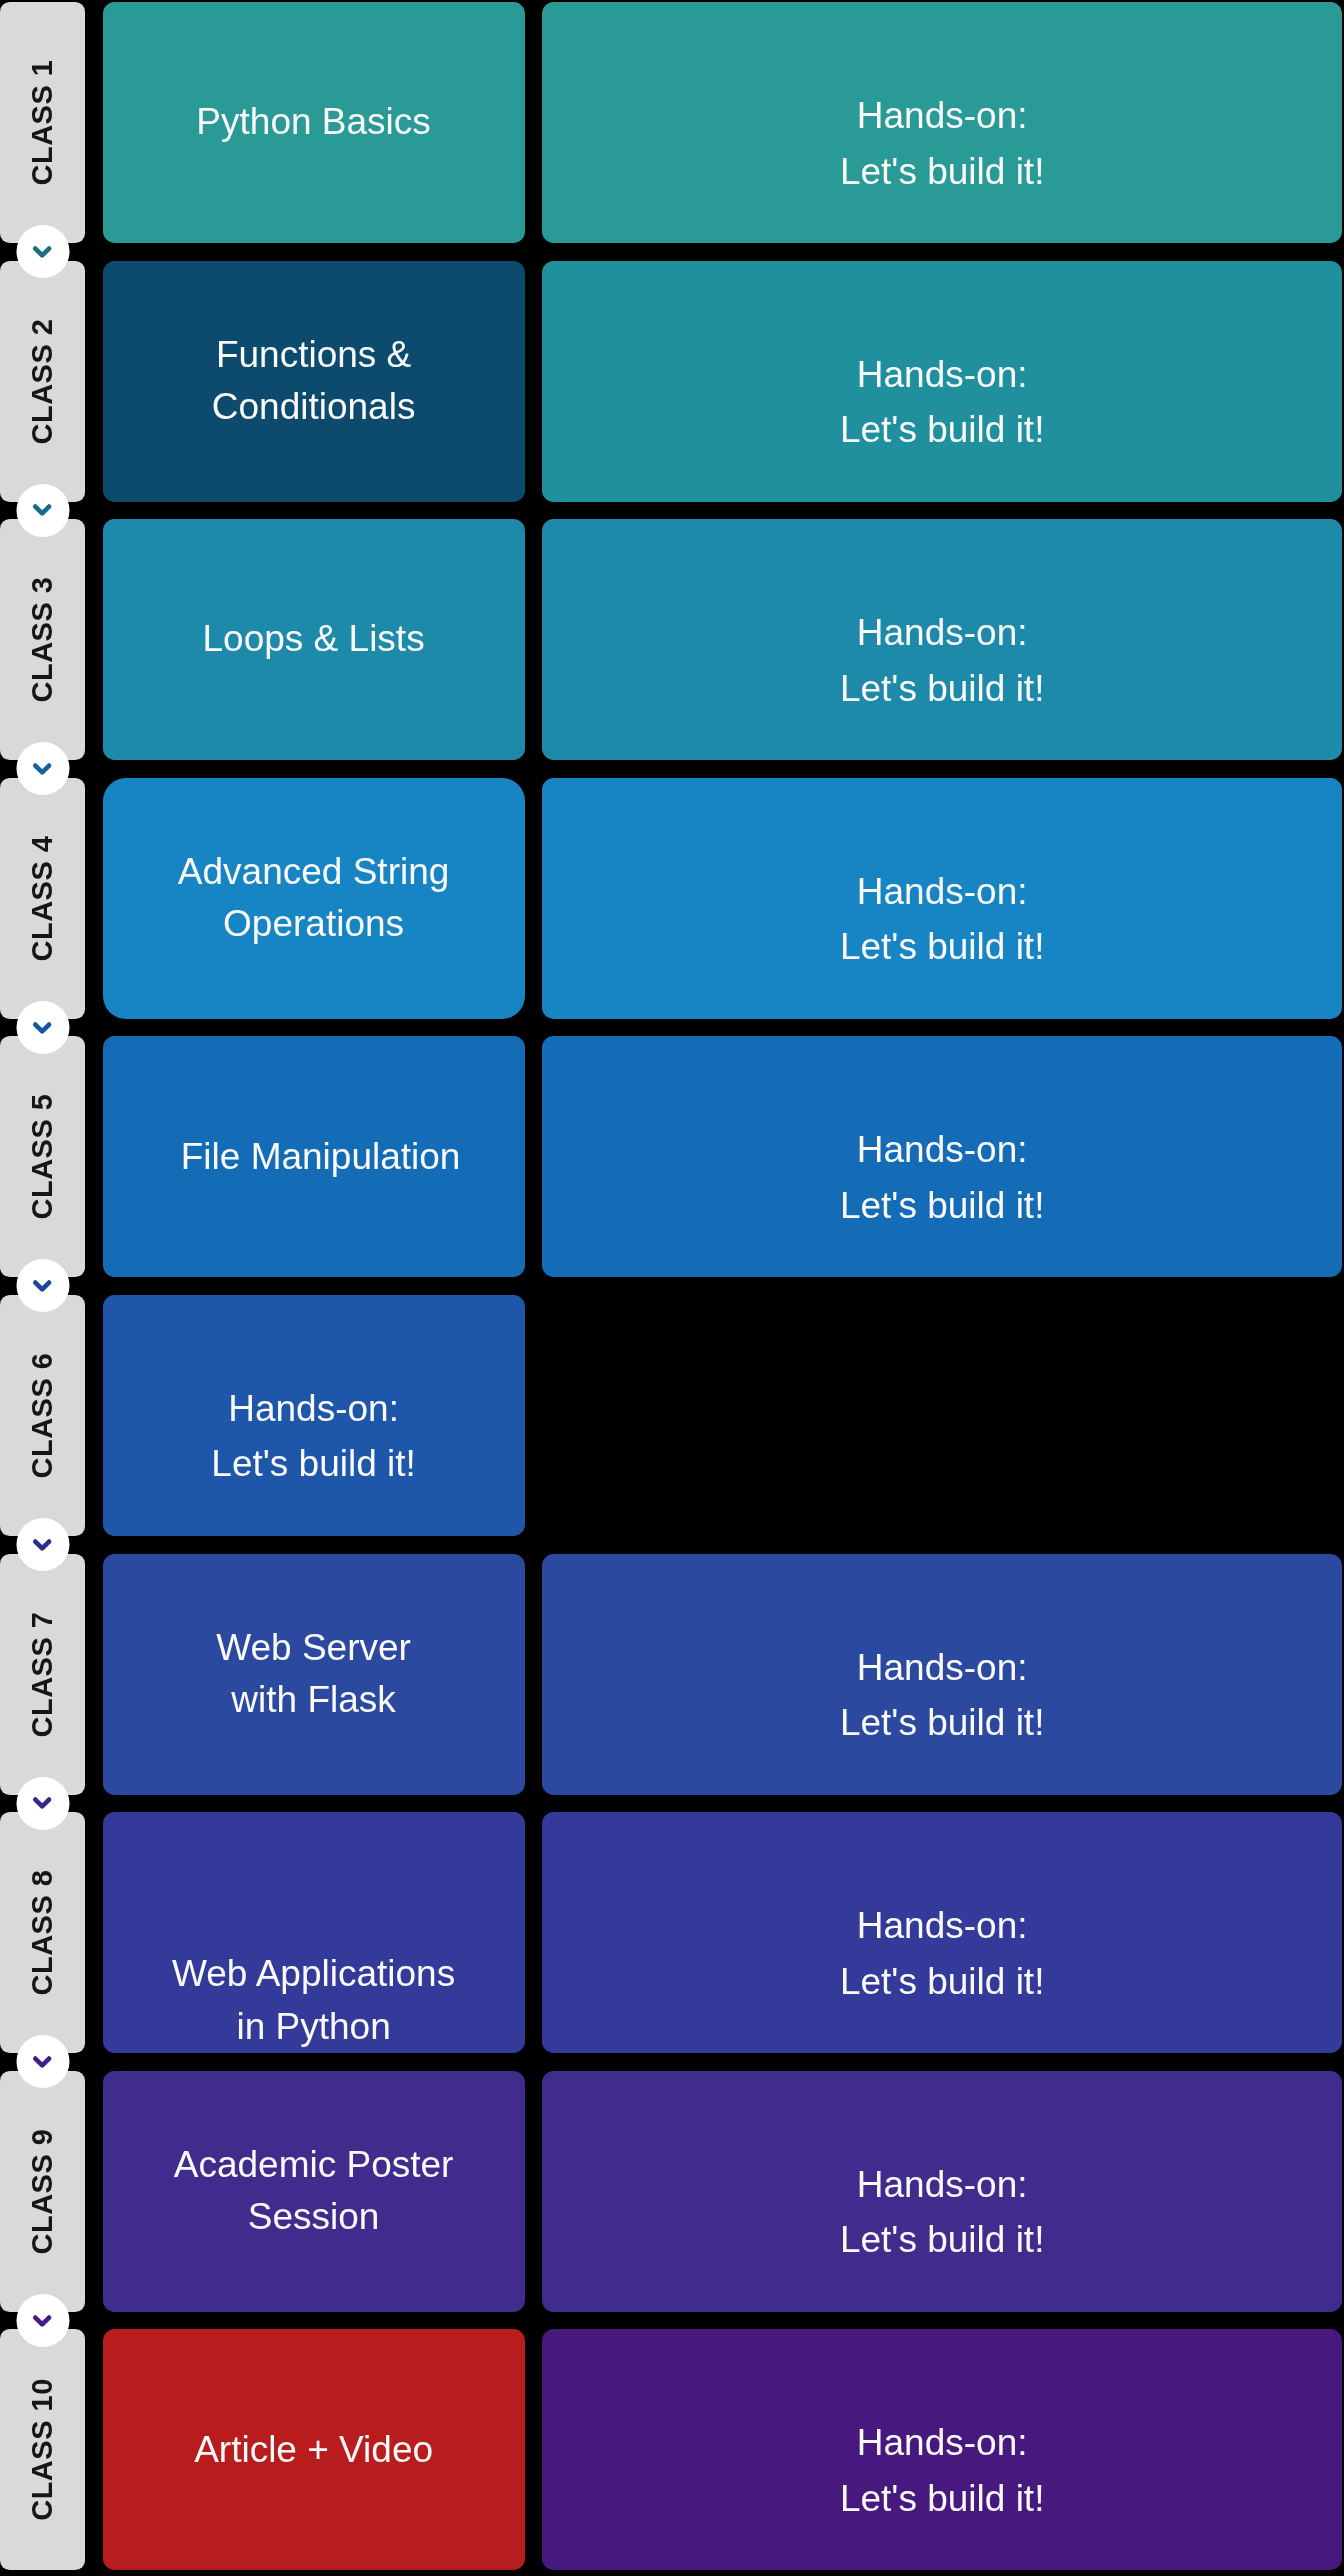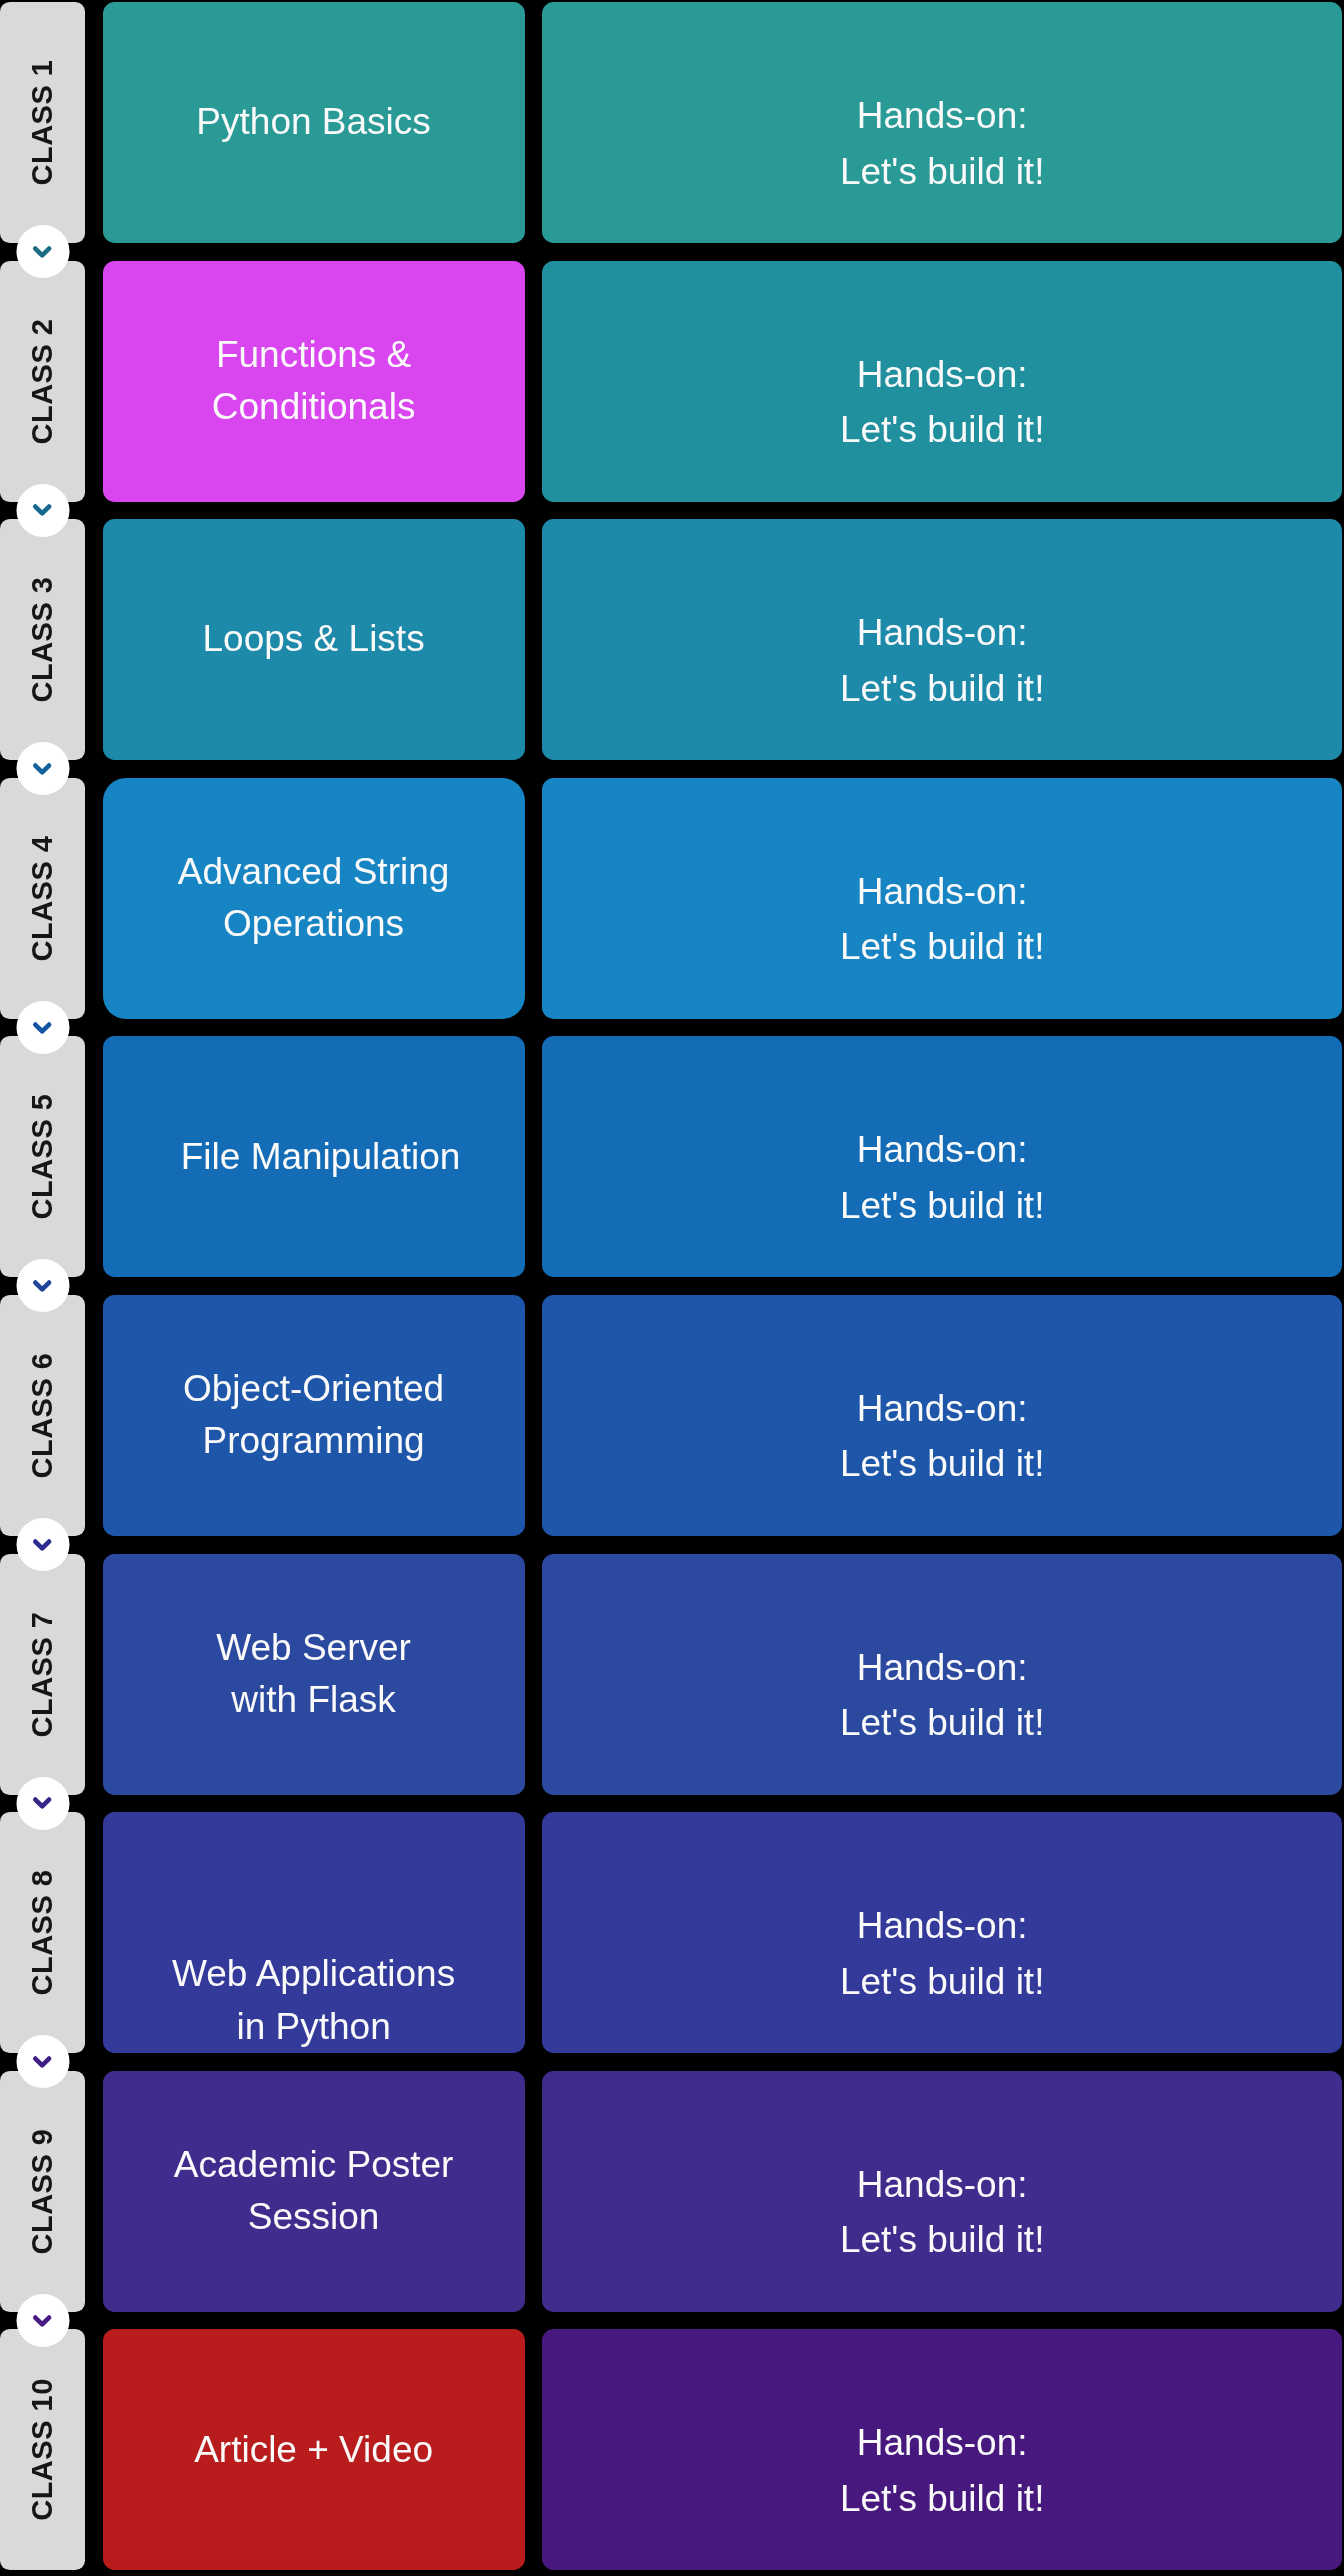--- a/index.html
+++ b/index.html
@@ -116,21 +116,21 @@
 
   <section class="row">
     <div class="tab" style="background: rgb(217, 217, 217);">
       <span class="tab-label" style="color: rgb(22, 22, 22);">CLASS 2</span>
       <button class="connector" type="button" style="color: rgb(25, 105, 143); background: rgb(255, 255, 255);">
         <svg class="chev" viewBox="0 0 24 24" aria-hidden="true">
           <path d="M5.5 9 L12 15.5 L18.5 9"></path>
         </svg>
       </button>
     </div>
-    <div class="card topic-card" style="background: #d946ef;">
+    <div class="card topic-card" style="background: #0c4a6e;">
       <span class="card-text">Functions &amp;
 Conditionals</span>
     </div>
     <div class="card hands-card" style="background: rgb(32, 144, 158);">
       <span class="card-text">Hands-on:
 Let's build it!</span>
     </div>
   </section>
 
   <section class="row">
@@ -190,24 +190,20 @@
 
   <section class="row">
     <div class="tab" style="background: rgb(217, 217, 217);">
       <span class="tab-label" style="color: rgb(22, 22, 22);">CLASS 6</span>
       <button class="connector" type="button" style="color: rgb(46, 45, 146); background: rgb(255, 255, 255);">
         <svg class="chev" viewBox="0 0 24 24" aria-hidden="true">
           <path d="M5.5 9 L12 15.5 L18.5 9"></path>
         </svg>
       </button>
     </div>
-    <div class="card topic-card" style="background: rgb(30, 86, 169);">
-      <span class="card-text">Object-Oriented
-Programming</span>
-    </div>
     <div class="card hands-card" style="background: rgb(30, 86, 169);">
       <span class="card-text">Hands-on:
 Let's build it!</span>
     </div>
   </section>
 
   <section class="row">
     <div class="tab" style="background: rgb(217, 217, 217);">
       <span class="tab-label" style="color: rgb(22, 22, 22);">CLASS 7</span>
       <button class="connector" type="button" style="color: rgb(56, 38, 136); background: rgb(255, 255, 255);">

